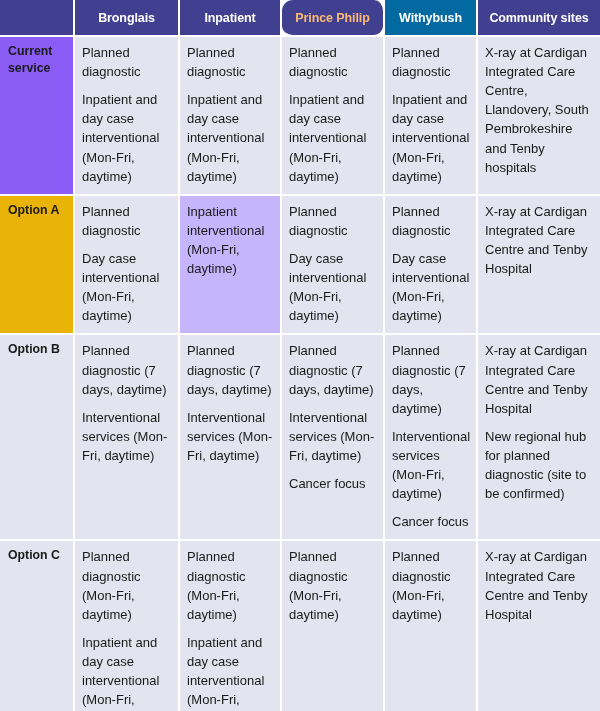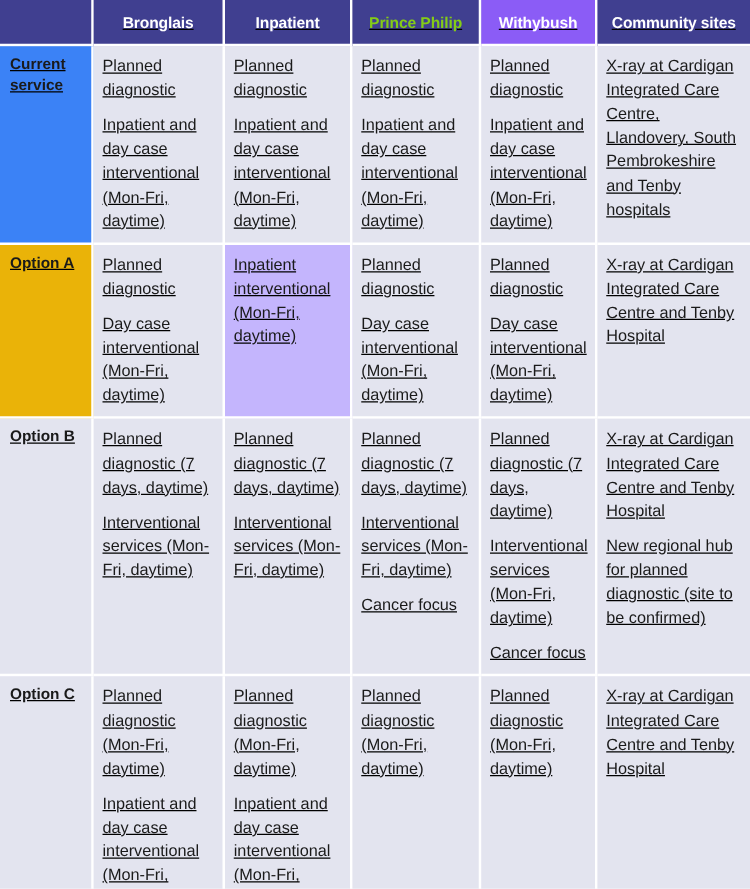--- a/index.html
+++ b/index.html
@@ -11,21 +11,20 @@
     width: 600px;
     height: 711px;
     font-family: "Liberation Sans", sans-serif;
     overflow: hidden;
   }
   .table-wrap {
     width: 600px;
     height: 502px;
     background: #ffffff;
     box-sizing: border-box;
-    text-decoration: underline;
   }
   table.svc-table {
     width: 600px;
     border-collapse: separate;
     border-spacing: 0;
     table-layout: fixed;
     background: #ffffff;
   }
   table.svc-table col.c-label  { width: 75px; }
   table.svc-table col.c-col1   { width: 105px; }
@@ -95,29 +94,29 @@
       <col class="c-col2">
       <col class="c-col3">
       <col class="c-col4">
       <col class="c-col5">
     </colgroup>
     <thead>
       <tr>
         <th class="corner" style="background: rgb(64, 63, 144); color: rgb(255, 255, 255); border-right-color: rgb(255, 255, 255); border-bottom-color: rgb(255, 255, 255);"></th>
         <th style="background: rgb(64, 63, 144); color: rgb(255, 255, 255); border-right-color: rgb(255, 255, 255); border-bottom-color: rgb(255, 255, 255);">Bronglais</th>
         <th style="background: rgb(64, 63, 144); color: rgb(255, 255, 255); border-right-color: rgb(255, 255, 255); border-bottom-color: rgb(255, 255, 255);">Inpatient</th>
-        <th style="background: rgb(64, 63, 144); color: #84cc16; border-right-color: rgb(255, 255, 255); border-bottom-color: rgb(255, 255, 255);">Prince Philip</th>
-        <th style="background: #8b5cf6; color: rgb(255, 255, 255); border-right-color: rgb(255, 255, 255); border-bottom-color: rgb(255, 255, 255);">Withybush</th>
+        <th style="background: rgb(64, 63, 144); color: #fdba74; border-right-color: rgb(255, 255, 255); border-bottom-color: rgb(255, 255, 255); border-radius: 11px;">Prince Philip</th>
+        <th style="background: #0369a1; color: rgb(255, 255, 255); border-right-color: rgb(255, 255, 255); border-bottom-color: rgb(255, 255, 255);">Withybush</th>
         <th style="background: rgb(64, 63, 144); color: rgb(255, 255, 255); border-right-color: rgb(255, 255, 255); border-bottom-color: rgb(255, 255, 255);">Community sites</th>
       </tr>
     </thead>
     <tbody>
 
       <tr>
-        <td class="row-label" style="background: #3b82f6; color: rgb(26, 26, 26); border-right-color: rgb(255, 255, 255); border-bottom-color: rgb(255, 255, 255);">Current service</td>
+        <td class="row-label" style="background: #8b5cf6; color: rgb(26, 26, 26); border-right-color: rgb(255, 255, 255); border-bottom-color: rgb(255, 255, 255);">Current service</td>
         <td style="background: rgb(227, 228, 239); color: rgb(26, 26, 26); border-right-color: rgb(255, 255, 255); border-bottom-color: rgb(255, 255, 255);">
             <div class="cell-lines">
               <p>Planned diagnostic</p>
               <p>Inpatient and day case interventional (Mon-Fri, daytime)</p>
             </div>
           </td>
         <td style="background: rgb(227, 228, 239); color: rgb(26, 26, 26); border-right-color: rgb(255, 255, 255); border-bottom-color: rgb(255, 255, 255);">
             <div class="cell-lines">
               <p>Planned diagnostic</p>
               <p>Inpatient and day case interventional (Mon-Fri, daytime)</p>

